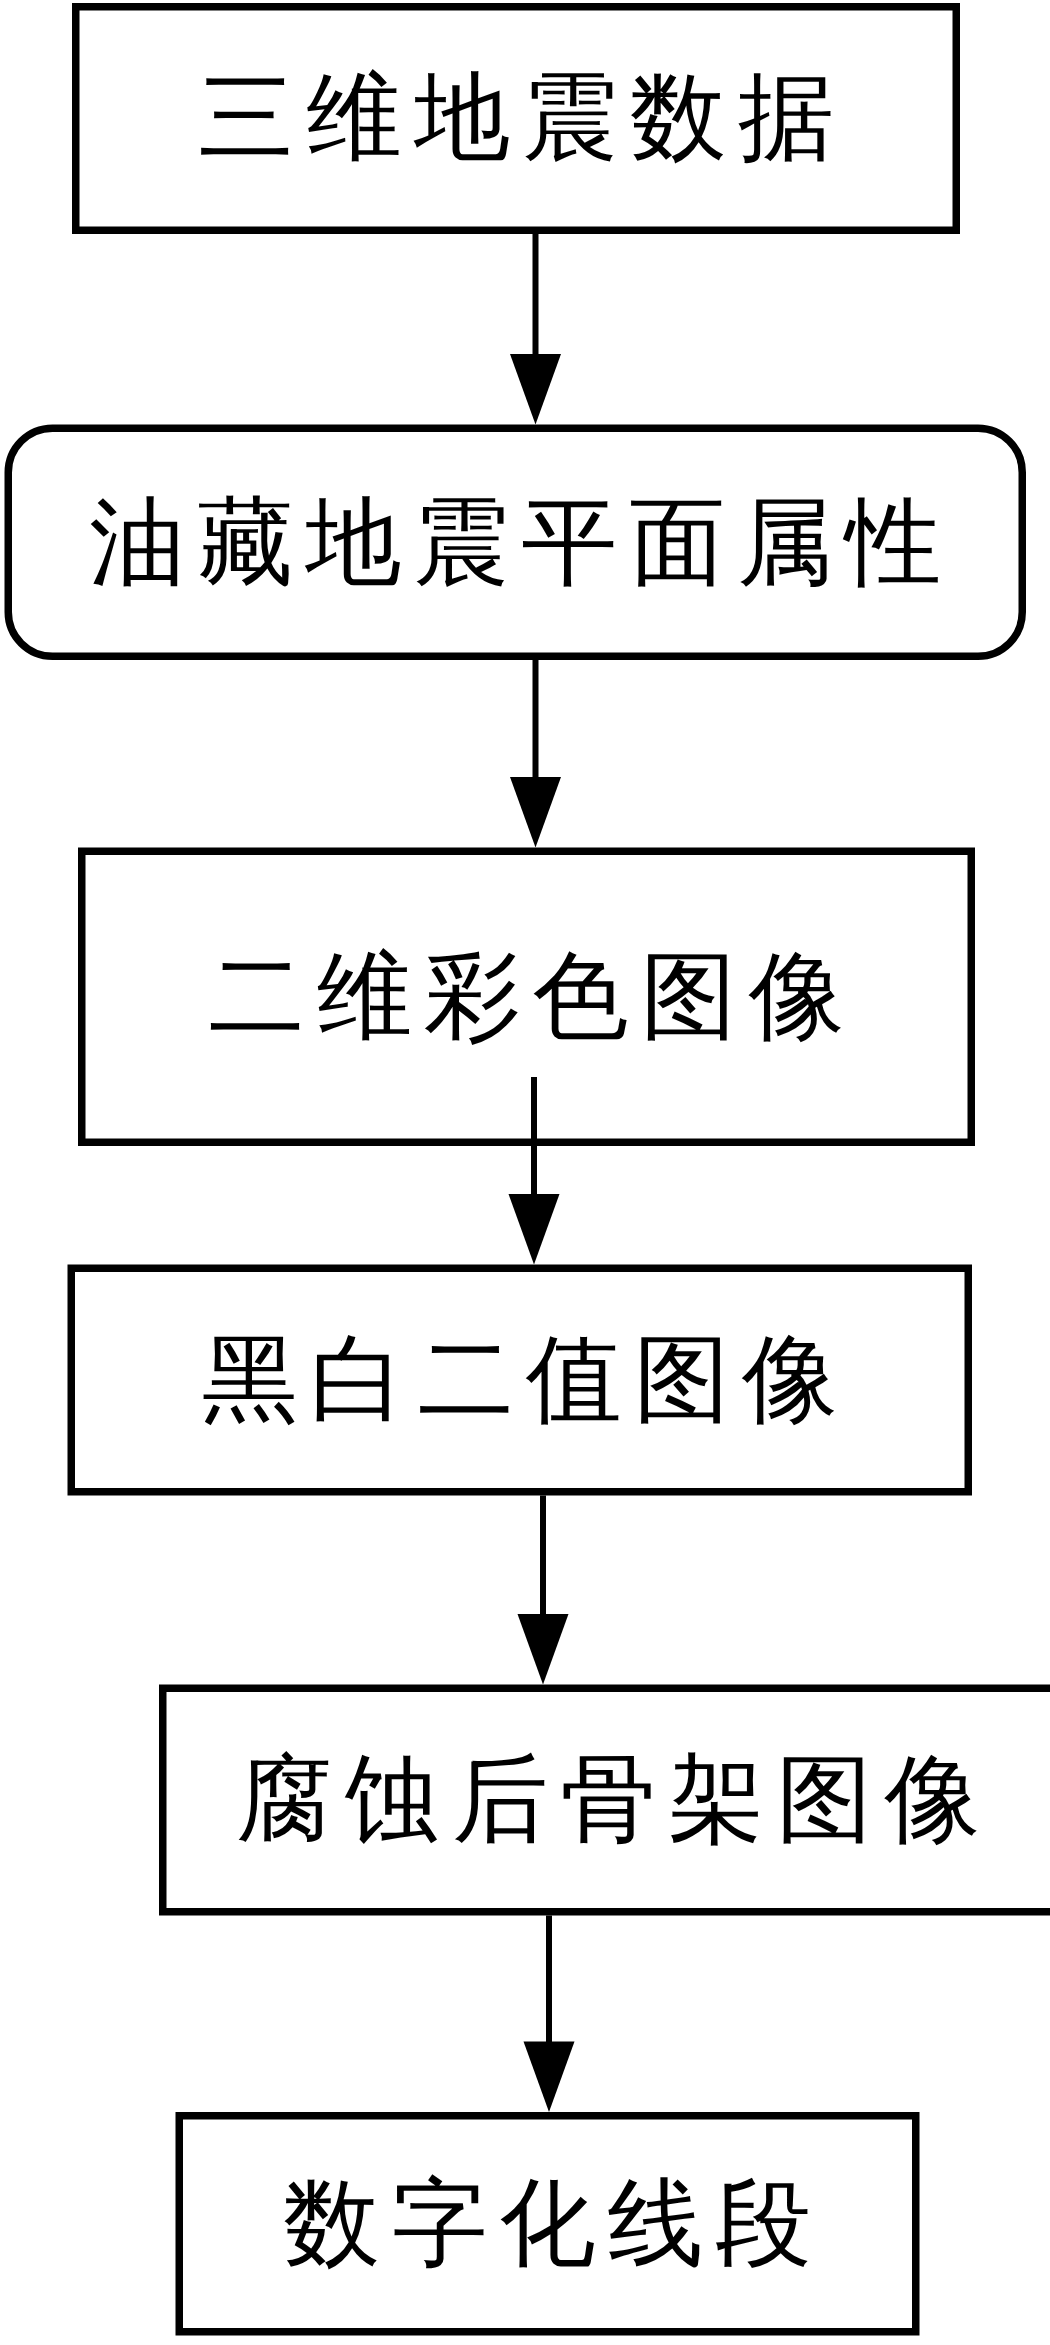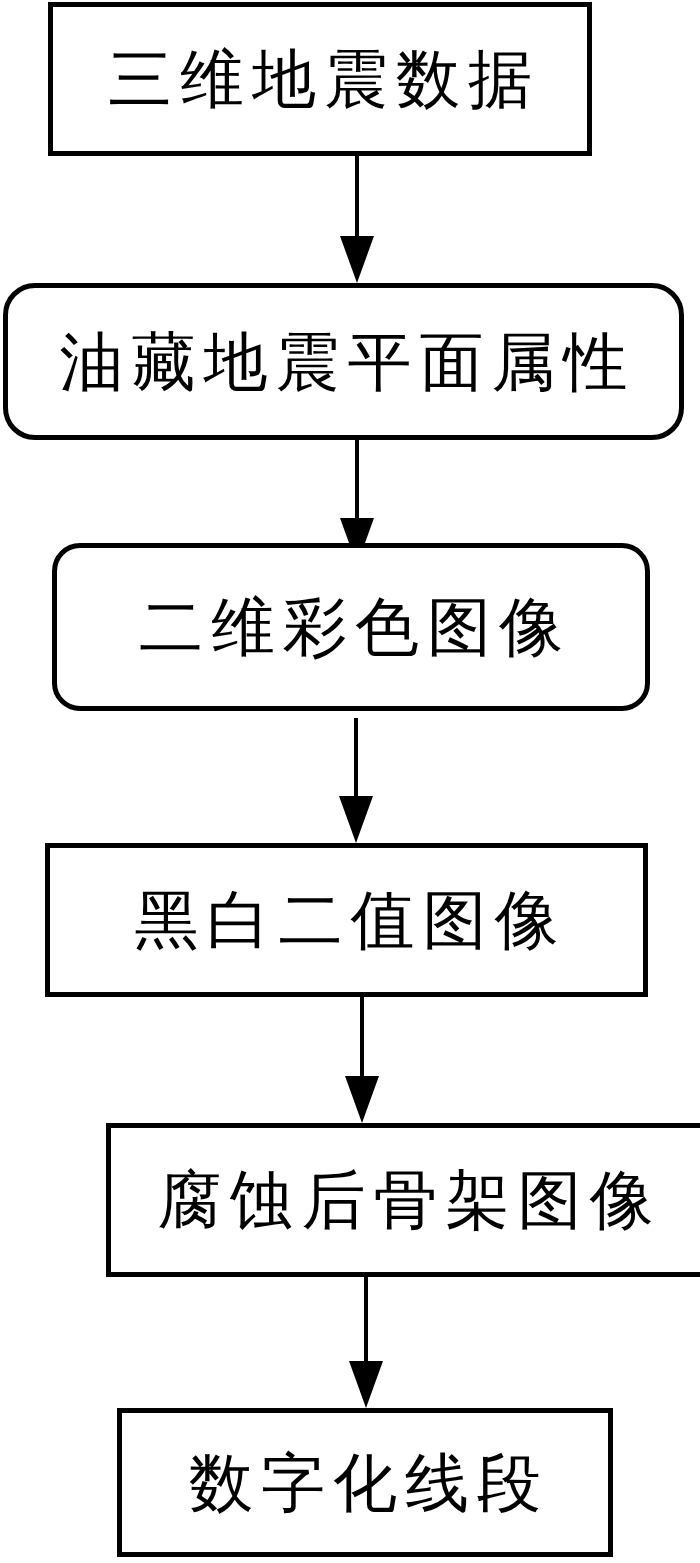--- a/index.html
+++ b/index.html
@@ -49,23 +49,23 @@
     transform: translateX(-50%);
     bottom: 0;
     width: 0;
     height: 0;
     border-left: 17px solid transparent;
     border-right: 17px solid transparent;
     border-top: 47px solid #000000;
   }
 
   
-  #box-0 { left: 48px;  top: 2px;    width: 544px; height: 154px; }
+  #box-0 { left: 48px;  top: 2px;    width: 592px; height: 154px; }
   #box-1 { left: 3px;   top: 283px;  width: 681px; height: 157px; border-radius: 32px; }
-  #box-2 { left: 52px;  top: 543px;  width: 598px; height: 168px; border-radius: 28px; }
+  #box-2 { left: 52px;  top: 565px;  width: 598px; height: 199px; }
   #box-3 { left: 45px;  top: 843px;  width: 603px; height: 154px; }
   #box-4 { left: 58px;  top: 1123px; width: 599px; height: 154px; margin-left: 48px; }
   #box-5 { left: 117px; top: 1408px; width: 496px; height: 149px; }
 
   #arrow-0 { left: 340px; top: 156px;  width: 34px; height: 127px; }
   #arrow-1 { left: 340px; top: 440px;  width: 34px; height: 125px; }
   #arrow-2 { left: 339px; top: 718px;  width: 34px; height: 125px; }
   #arrow-3 { left: 345px; top: 997px;  width: 34px; height: 126px; }
   #arrow-4 { left: 349px; top: 1277px; width: 34px; height: 131px; }
 

